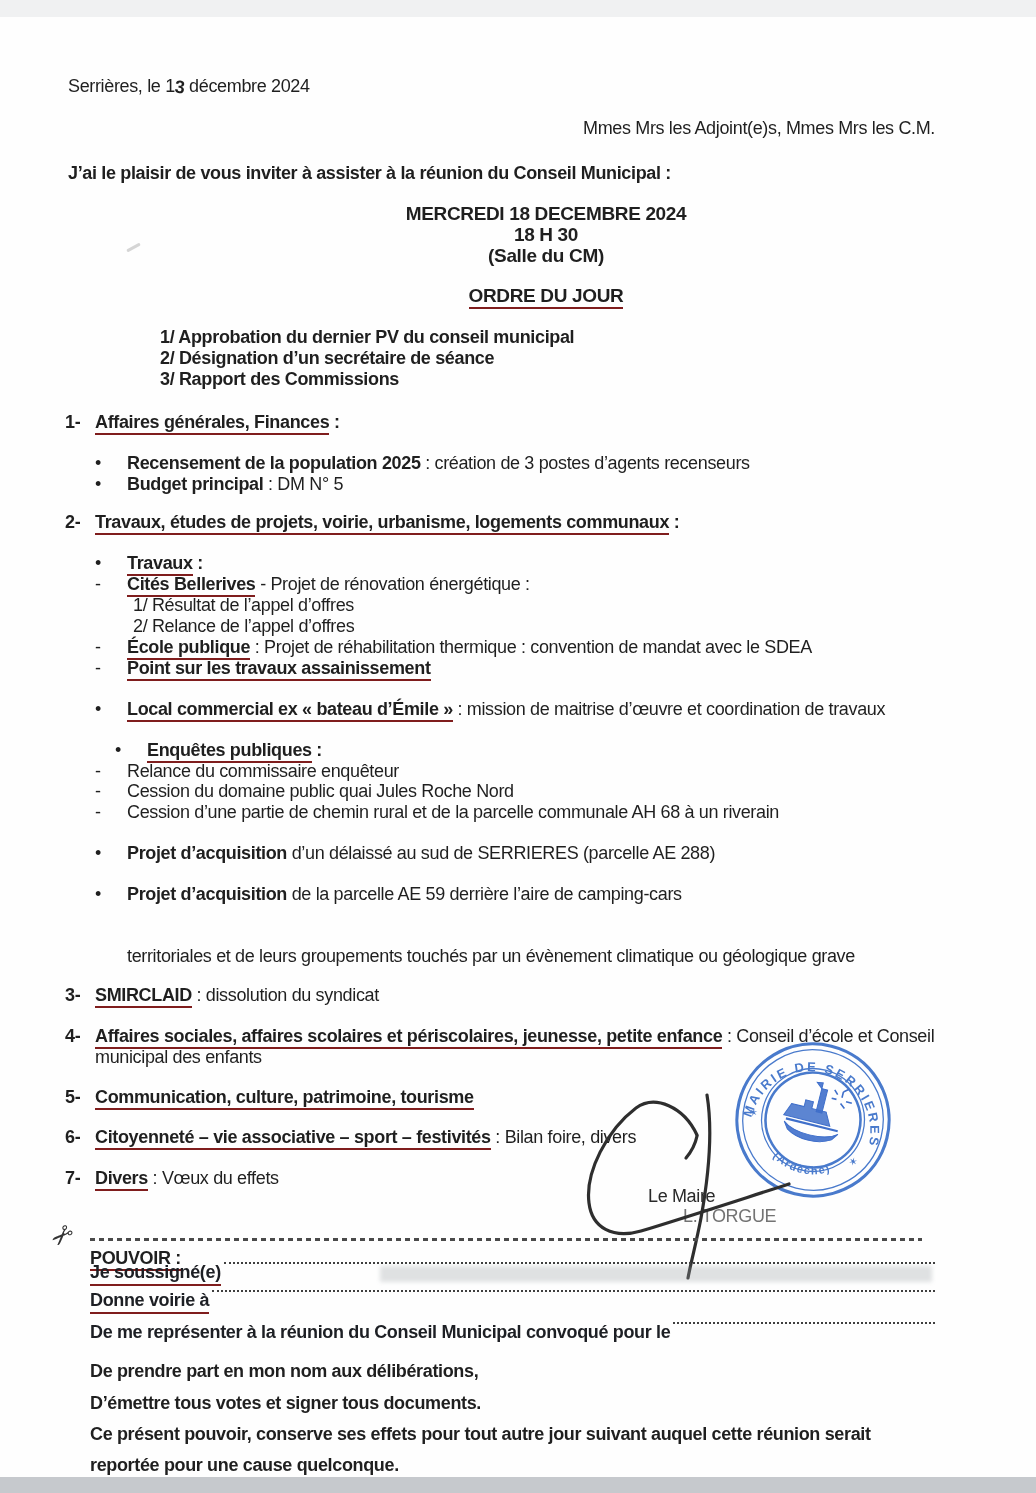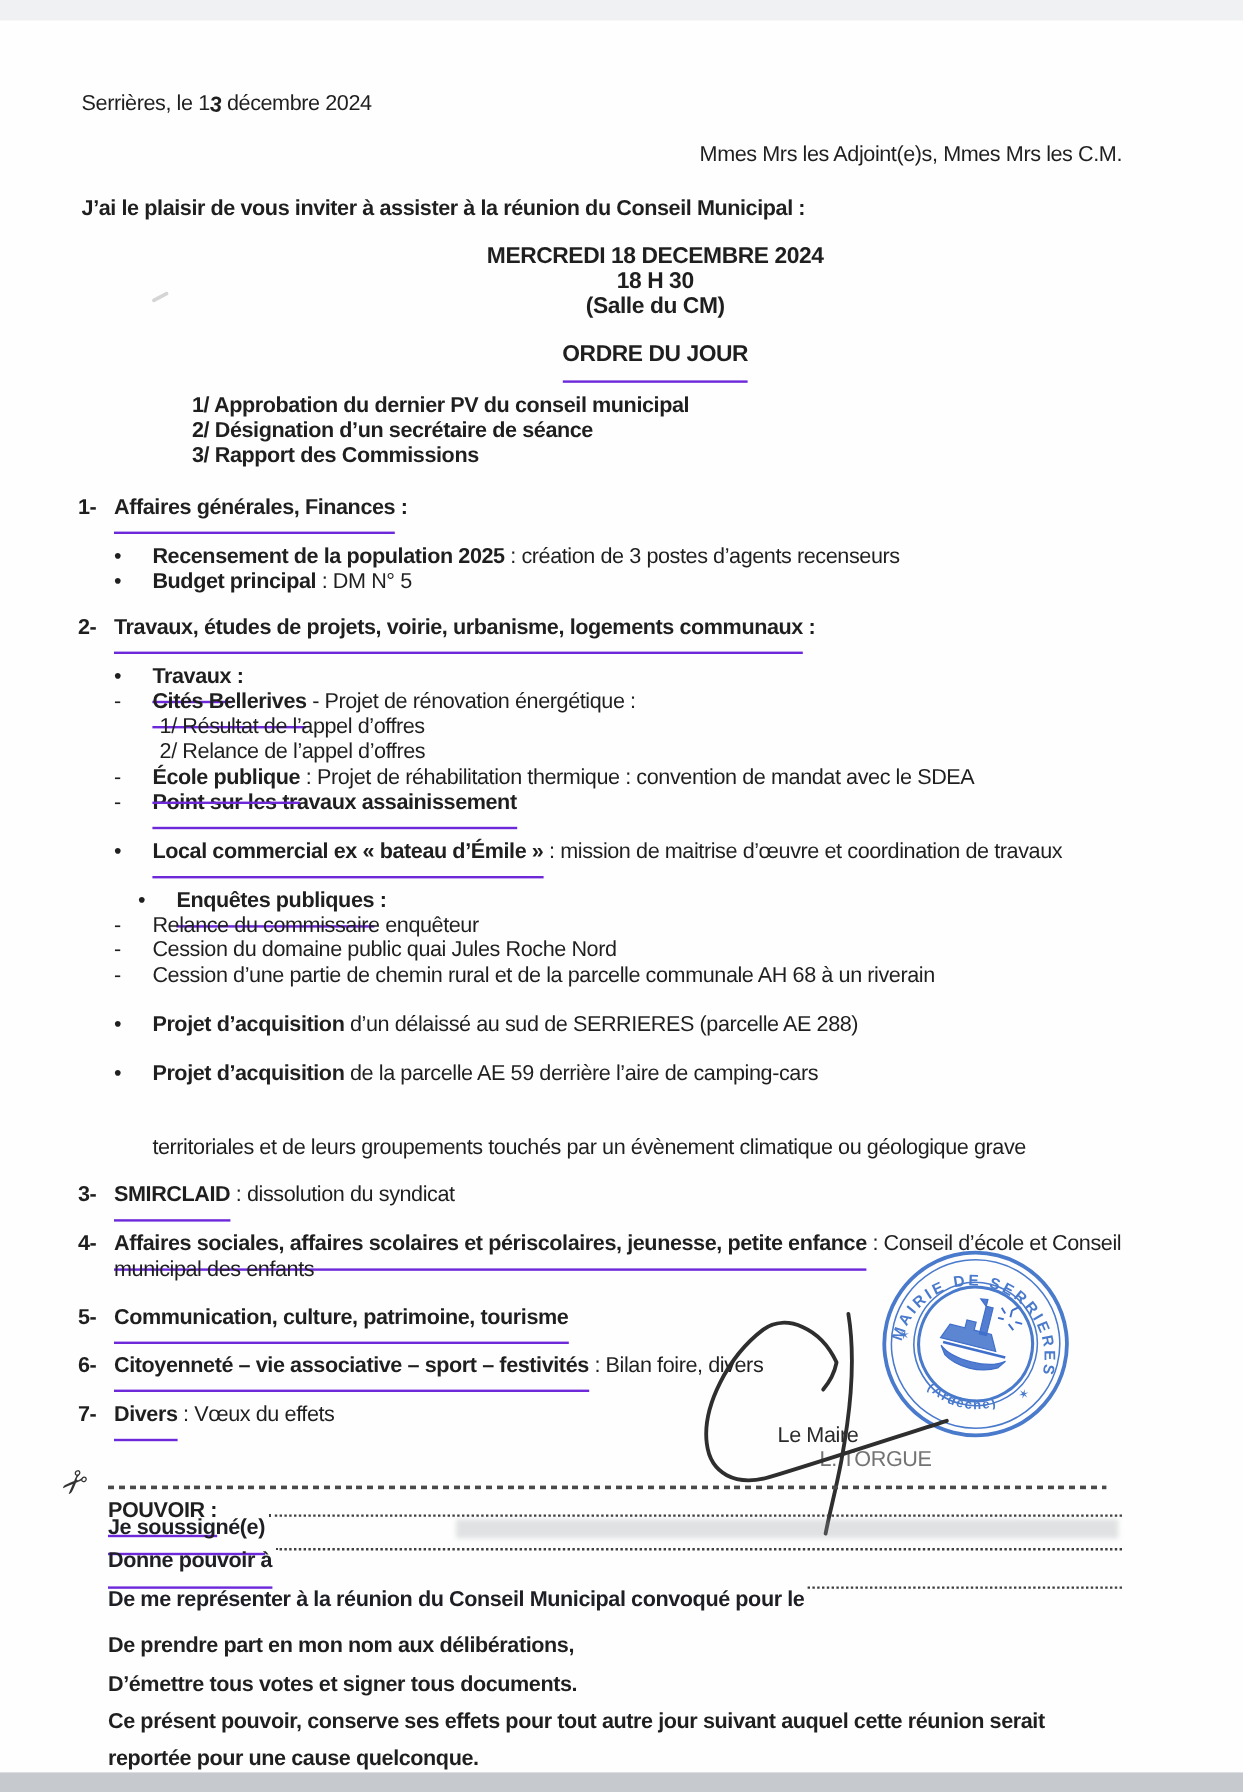--- a/index.html
+++ b/index.html
@@ -5,21 +5,21 @@
   html,body{margin:0;padding:0;background:#e8e8e8;}
   .page{
     position:relative; width:1036px; height:1493px; margin:0 auto;
     background:#fefefe; overflow:hidden;
     font-family:"Liberation Sans", sans-serif; color:#1f1f1f;
   }
   .edge-top{position:absolute;left:0;top:0;width:100%;height:17px;background:#f0f1f2;}
   .edge-bottom{position:absolute;left:0;top:1477px;width:100%;height:16px;background:#c6c9cd;}
   .r{position:absolute; white-space:nowrap; font-size:18px; letter-spacing:-0.35px; line-height:21px; color:#1f1f1f;}
   .b{font-weight:700;}
-  .u{border-bottom:2px solid #6d28d9; padding-bottom:11px;}
+  .u{border-bottom:2px solid #7f1d1d; padding-bottom:1px;}
   .mk{display:inline-block;width:30px;font-weight:700;}
   .mb{display:inline-block;width:32px;}
   .md{display:inline-block;width:32px;}
   .c{left:56px;width:980px;text-align:center;font-weight:700;font-size:19px;}
   .right{left:auto;right:101px;text-align:right;}
   .cutline{position:absolute;left:90px;top:1238px;width:832px;height:2.5px;
     background:repeating-linear-gradient(90deg,#4a4a4a 0 5px,transparent 5px 9px);}
   .prow{position:absolute;left:90px;width:845px;display:flex;align-items:flex-start;
     font-weight:700;font-size:18px;letter-spacing:-0.35px;line-height:21px;color:#1d1f24;}
   .dots{flex:1;border-bottom:2.5px dotted #3f3f3f;margin:0 0 3px 3px;}
@@ -128,21 +128,21 @@
   <span class="scissors">✂</span>
   <div class="cutline"></div>
 
   <div class="smudge1"></div>
   <div class="r b" style="left:90px;top:1248px;"><span class="u">POUVOIR :</span></div>
   <div class="prow" style="top:1262px;">
       <span class="u">Je soussigné(e)</span>
       <span class="dots"></span>
     </div>
   <div class="prow" style="top:1290px;">
-      <span class="u">Donne pouvoir à </span>
+      <span class="u">Donne voirie à </span>
       <span class="dots"></span>
     </div>
   <div class="prow" style="top:1322px;">
       <span>De me représenter à la réunion du Conseil Municipal convoqué pour le </span>
       <span class="dots"></span>
     </div>
   <div class="r b" style="left:90px;top:1361px;">De prendre part en mon nom aux délibérations,</div>
   <div class="r b" style="left:90px;top:1393px;">D’émettre tous votes et signer tous documents.</div>
   <div class="r b" style="left:90px;top:1424px;">Ce présent pouvoir, conserve ses effets pour tout autre jour suivant auquel cette réunion serait</div>
   <div class="r b" style="left:90px;top:1455px;">reportée pour une cause quelconque.</div>

